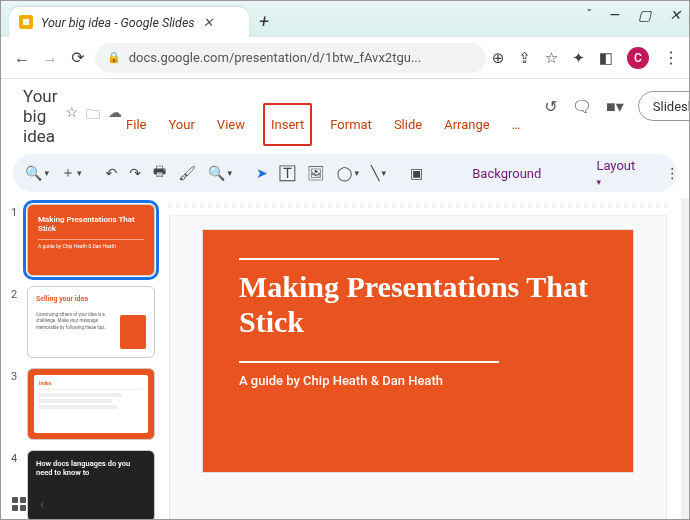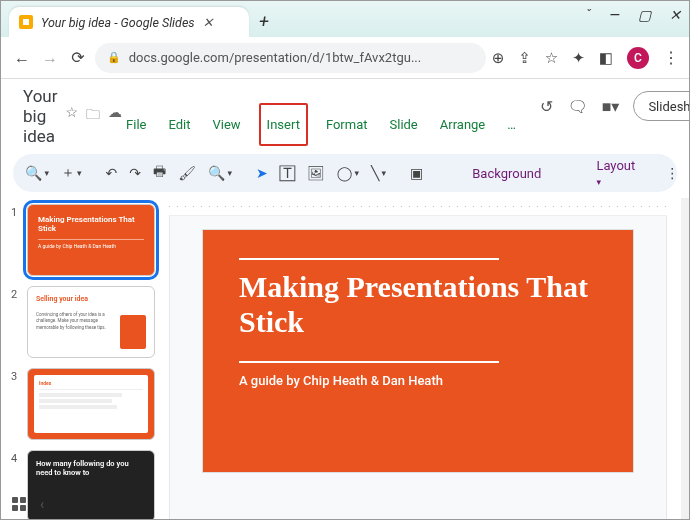--- a/index.html
+++ b/index.html
@@ -26,21 +26,21 @@
   .dots { font-size:16px; }
 
   
   .appheader { display:flex; align-items:flex-start; padding:6px 12px 0 12px; gap:10px; }
   .applogo { width:28px; height:28px; background:#f9ab00; border-radius:4px; margin-top:4px; position:relative; }
   .applogo::after { content:""; position:absolute; left:6px; right:6px; top:9px; bottom:9px; background:#fff; }
   .titlecol { display:flex; flex-direction:row; }
   .titlerow { display:flex; align-items:center; gap:8px; }
   .doctitle { font-size:17px; color:#3c4043; font-weight:400; }
   .title-icons { display:flex; gap:8px; color:#666; font-size:14px; }
-  .menurow { display:flex; gap:14px; font-size:13px; color:#15803d; margin-top:18px; align-items:center; }
+  .menurow { display:flex; gap:14px; font-size:13px; color:#c2410c; margin-top:18px; align-items:center; }
   .menuitem { padding:2px 4px; cursor:pointer; }
   .menuitem.hl { border:2px solid #d93025; padding:12px 6px; border-radius:2px; }
   .spacer { flex:1; }
   .header-right { display:flex; align-items:center; gap:14px; margin-top:6px; }
   .hicon { font-size:16px; color:#555; cursor:pointer; }
   .slideshow-btn { display:flex; align-items:center; border:1px solid #999; border-radius:18px; height:30px; overflow:hidden; }
   .slideshow-main { padding:0 14px; font-size:13px; color:#333; }
   .slideshow-drop { border-left:1px solid #999; padding:0 8px; font-size:10px; color:#555; }
   .share-btn { width:30px; height:30px; border-radius:50%; background:#cfe8fc; display:flex; align-items:center; justify-content:center; color:#1967d2; font-size:14px; }
 
@@ -125,21 +125,21 @@
     <div class="titlerow">
       <div class="doctitle">Your big idea</div>
       <div class="title-icons">
         <span>☆</span>
         <span>🗀</span>
         <span>☁</span>
       </div>
     </div>
     <div class="menurow">
       <span class="menuitem">File</span>
-      <span class="menuitem">Edit</span>
+      <span class="menuitem">Your</span>
       <span class="menuitem">View</span>
       <span class="menuitem hl">Insert</span>
       <span class="menuitem">Format</span>
       <span class="menuitem">Slide</span>
       <span class="menuitem">Arrange</span>
       <span class="menuitem">…</span>
     </div>
   </div>
   <div class="spacer"></div>
   <div class="header-right">
@@ -209,21 +209,21 @@
           <div style="border-top:1px solid #eee;margin:3px 0;"></div>
           <div style="height:4px;background:#eee;margin:2px 0;width:80%;"></div>
           <div style="height:4px;background:#eee;margin:2px 0;width:70%;"></div>
           <div style="height:4px;background:#eee;margin:2px 0;width:75%;"></div>
         </div>
       </div>
     </div>
     <div class="thumb-row">
       <div class="thumb-num">4</div>
       <div class="thumb t4">
-        <div>How many following do you need to know to</div>
+        <div>How docs languages do you need to know to</div>
       </div>
     </div>
   </div>
 
   <div class="canvascol">
     <div class="ruler"></div>
     <div class="canvas-wrap">
       <div class="slide">
         <div class="rule"></div>
         <h1>Making Presentations That Stick</h1>

